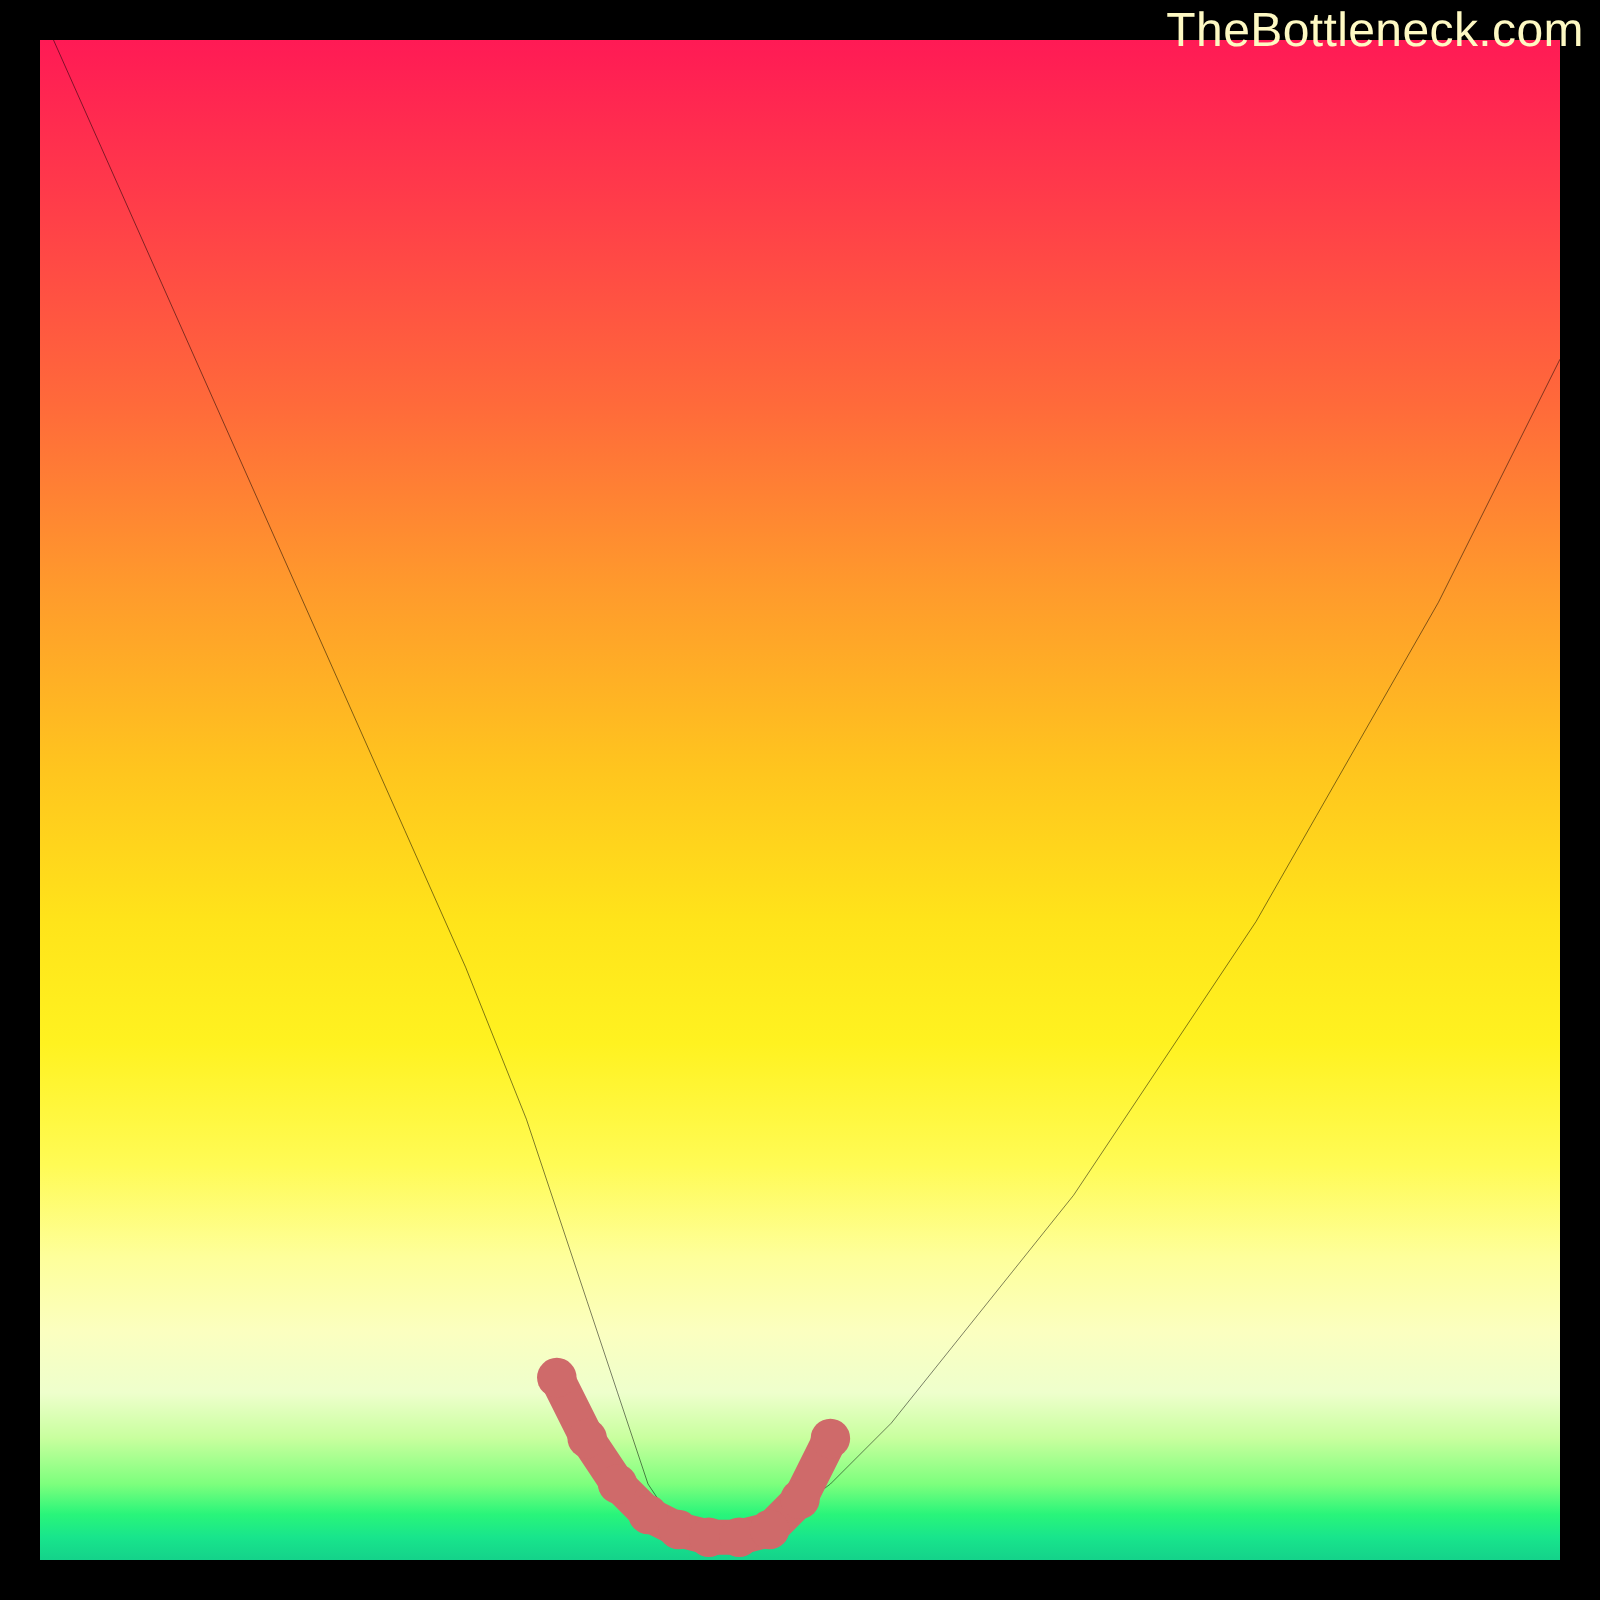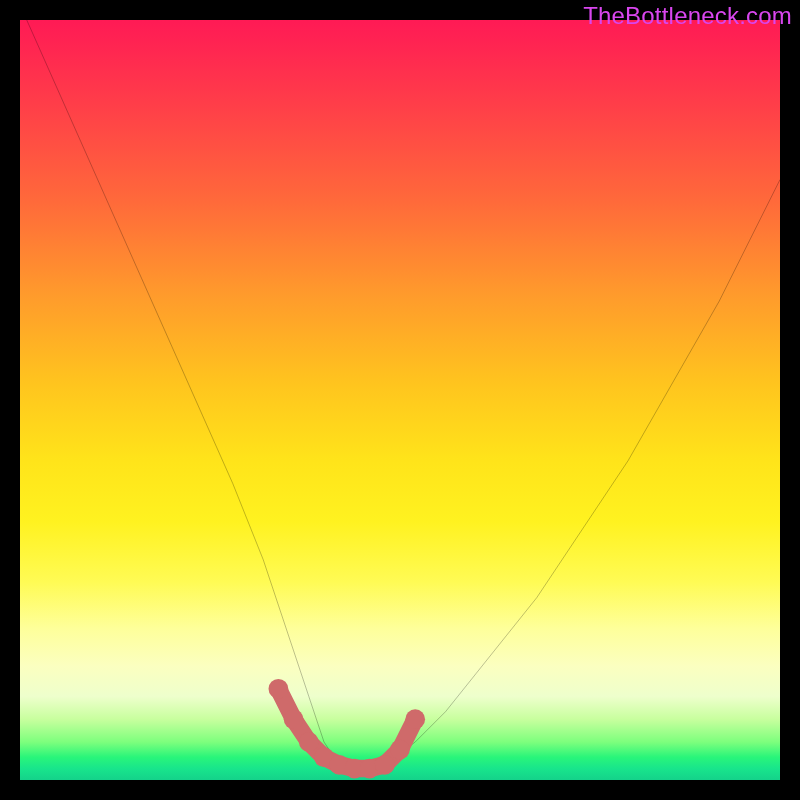--- a/index.html
+++ b/index.html
@@ -53,21 +53,21 @@
     inset: 0;
   }
   .highlight {
     position: absolute;
     inset: 0;
   }
   .watermark {
     position: absolute;
     top: 2px;
     right: 8px;
-    color: #d946ef;
+    color: #fef9c3;
     font-size: 24px;
     font-weight: 500;
     letter-spacing: 0.2px;
     user-select: none;
   }
 </style>
 </head>
 <body>
 
 <div class="frame">

